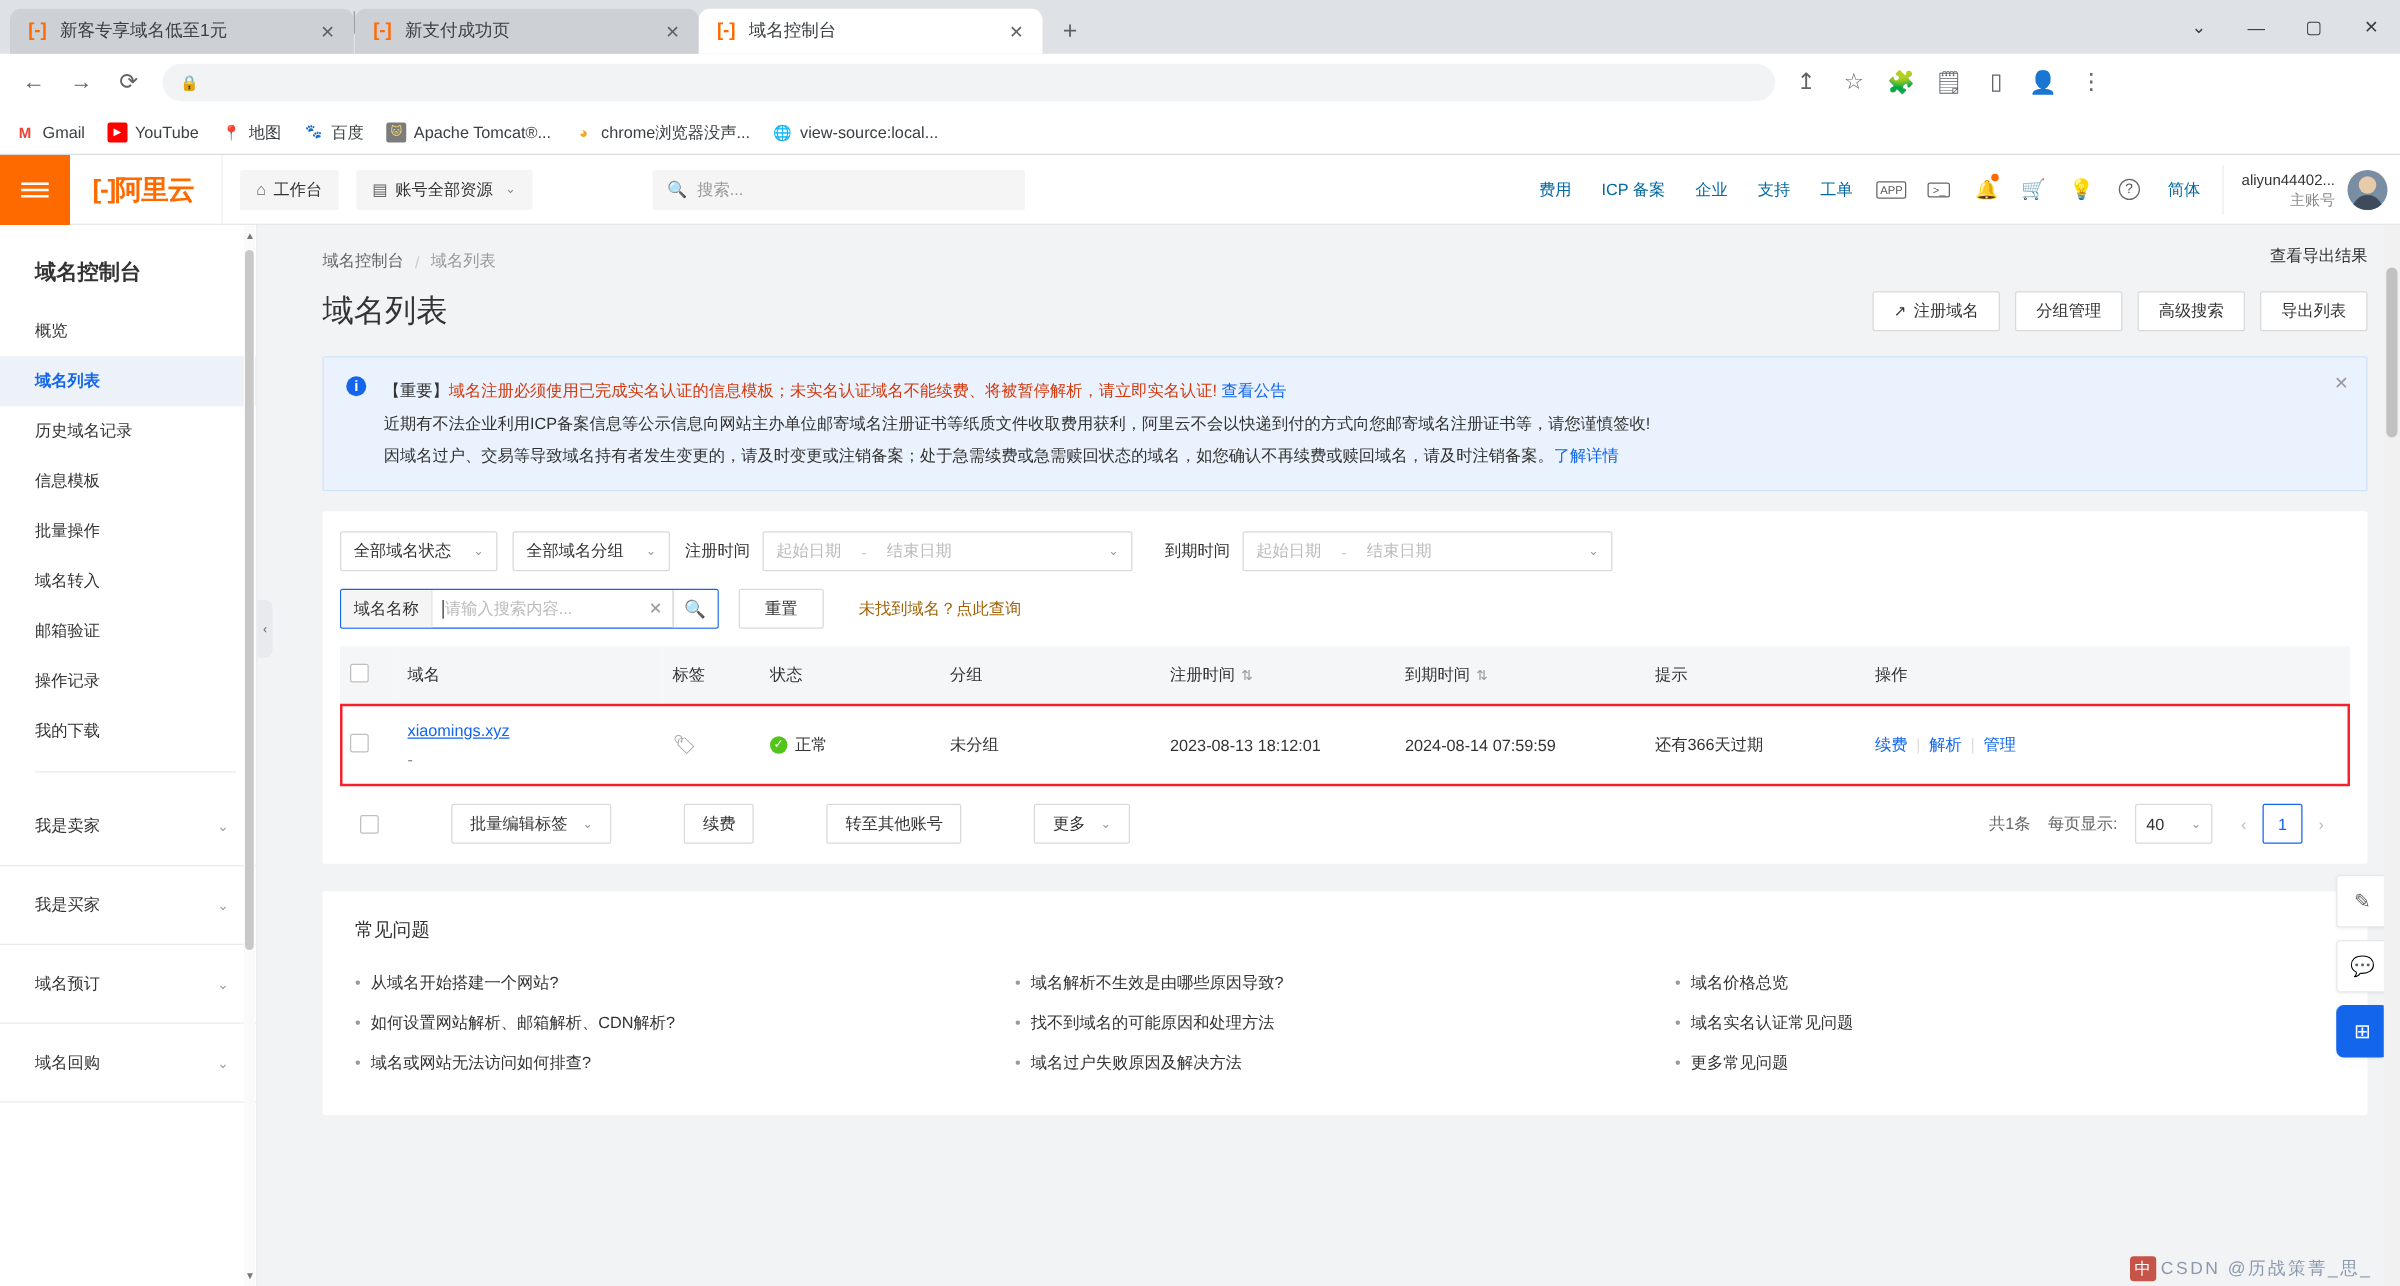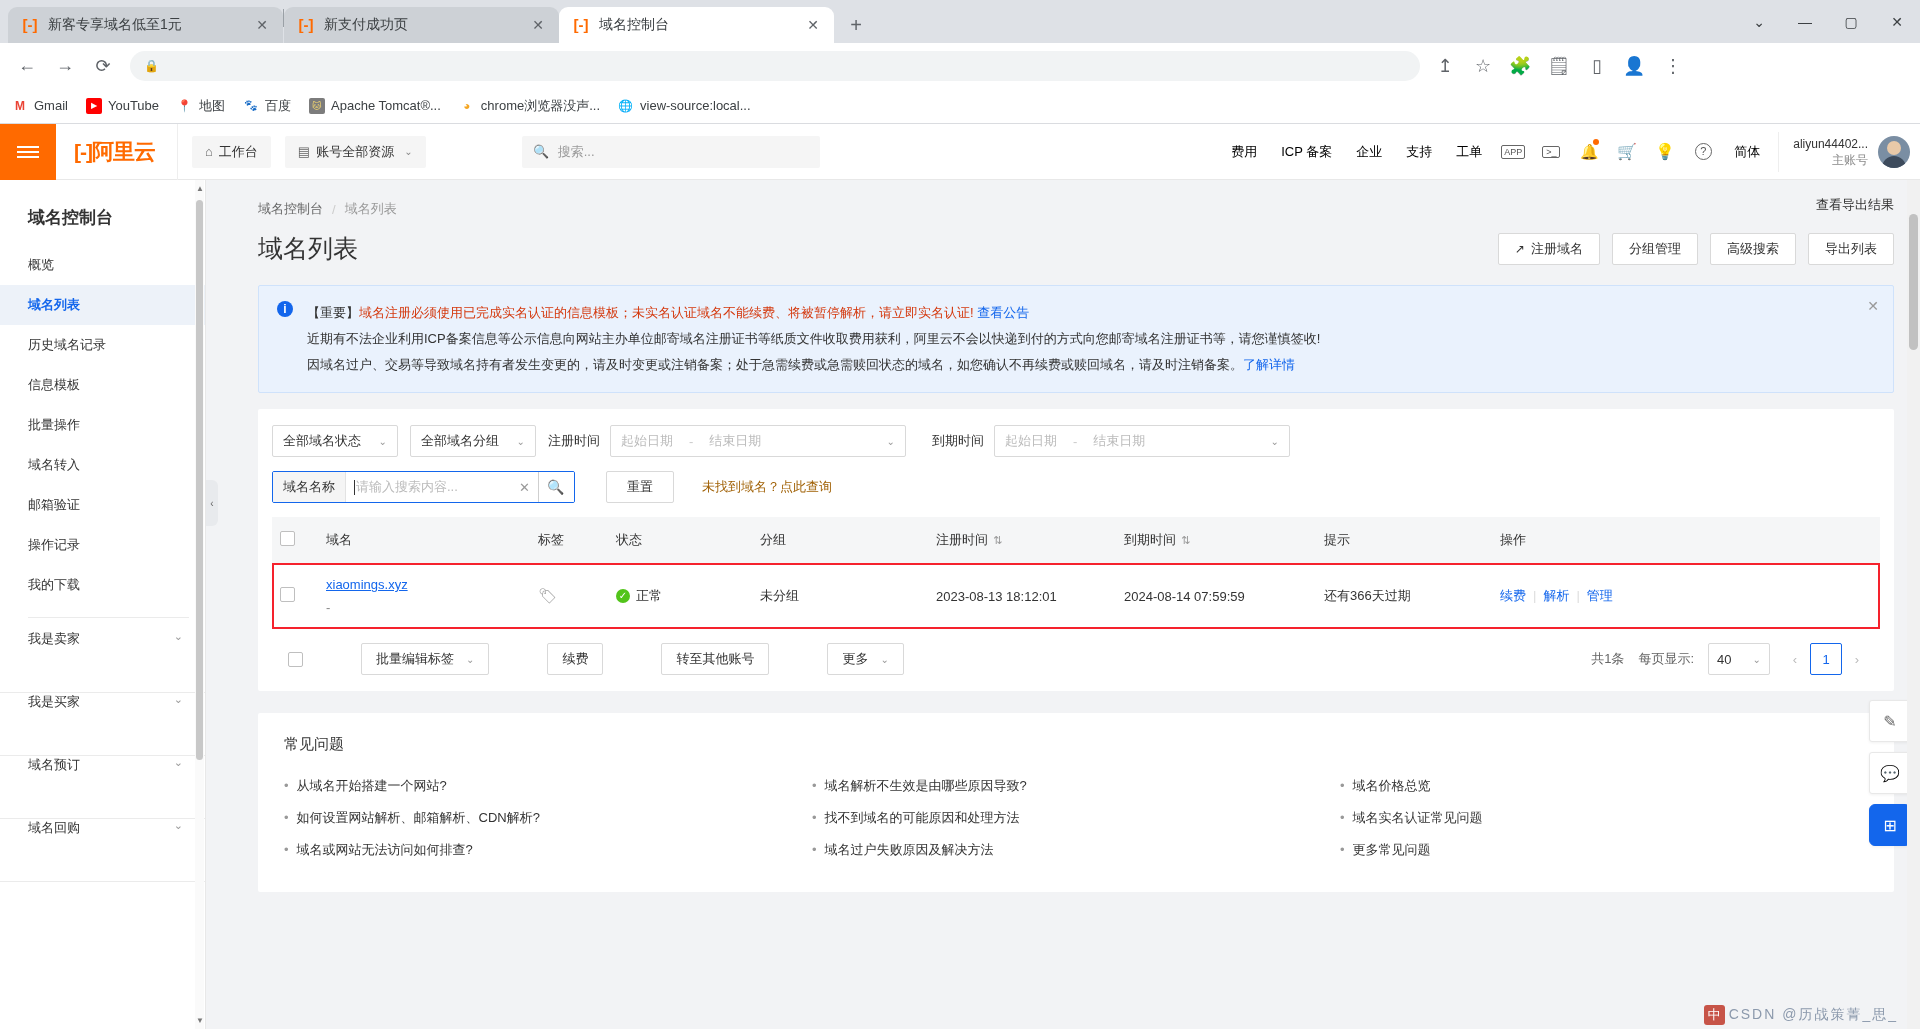--- a/index.html
+++ b/index.html
@@ -199,21 +199,21 @@
   .hdr-search .ico { margin-right: 8px; font-size: 13px; }
   .hdr-right {
     margin-left: auto;
     display: flex;
     align-items: center;
     height: 56px;
     padding-right: 10px;
   }
   .hdr-link {
     font-size: 13px;
-    color: #000000;
+    color: #0369a1;
     padding: 0 12px;
     white-space: nowrap;
   }
   .hdr-ico-btn {
     width: 38px; height: 56px;
     display: flex; align-items: center; justify-content: center;
     color: #555; font-size: 16px;
     position: relative;
   }
   .dot-badge {
@@ -283,21 +283,21 @@
     background: #edf2f9;
     color: #1366ec;
     font-weight: bold;
   }
   .sb-divider {
     height: 1px; background: #ebebeb;
     margin: 12px 16px 12px 28px;
   }
   .sb-group {
     height: 63px;
-    display: flex; align-items: flex-start;
+    display: flex; align-items: center;
     padding: 0 22px 0 28px;
     font-size: 13px;
     color: #333;
     border-bottom: 1px solid #ebebeb;
   }
   .sb-group .g-caret { margin-left: auto; color: #999; font-size: 11px; }
 
   .sb-scroll {
     position: absolute;
     right: 1px; top: 0;
@@ -492,21 +492,21 @@
   }
   .reset-btn {
     height: 32px;
     border: 1px solid #d9d9d9;
     background: #fff;
     font-size: 13px;
     color: #333;
     padding: 0 20px;
     display: flex; align-items: center;
     border-radius: 2px;
-    margin-left: 31px;
+    margin-left: 16px;
   }
   .nf-link { font-size: 13px; color: #a16207; margin-left: 28px; }
 
   
   .tbl { width: 100%; border-collapse: collapse; table-layout: fixed; }
   .tbl th {
     background: #f5f6f7;
     font-size: 13px;
     color: #333;
     font-weight: normal;

